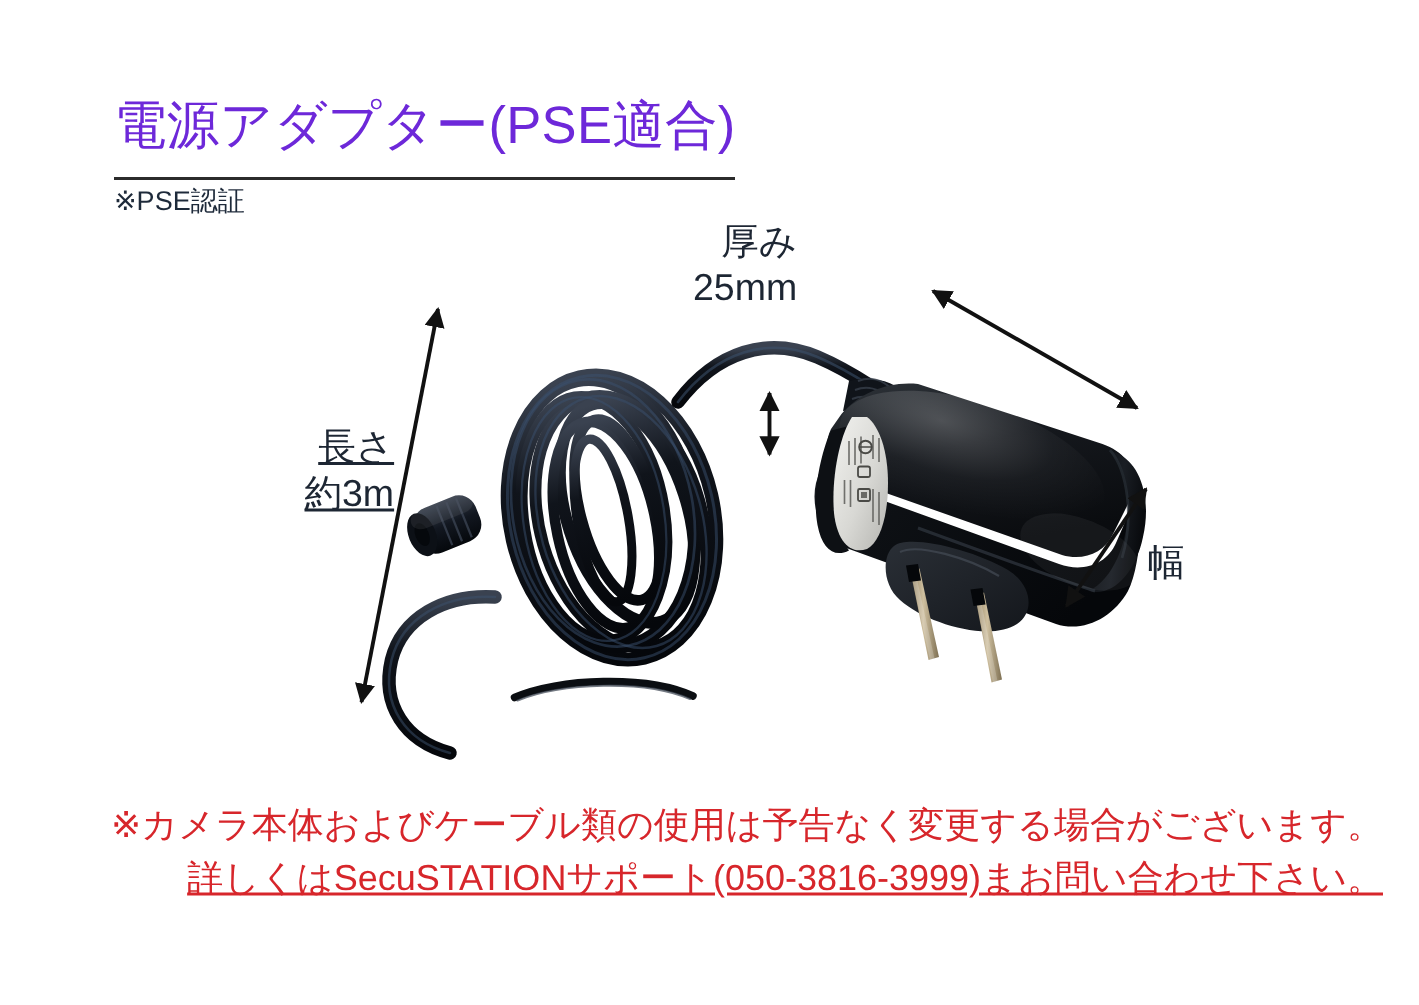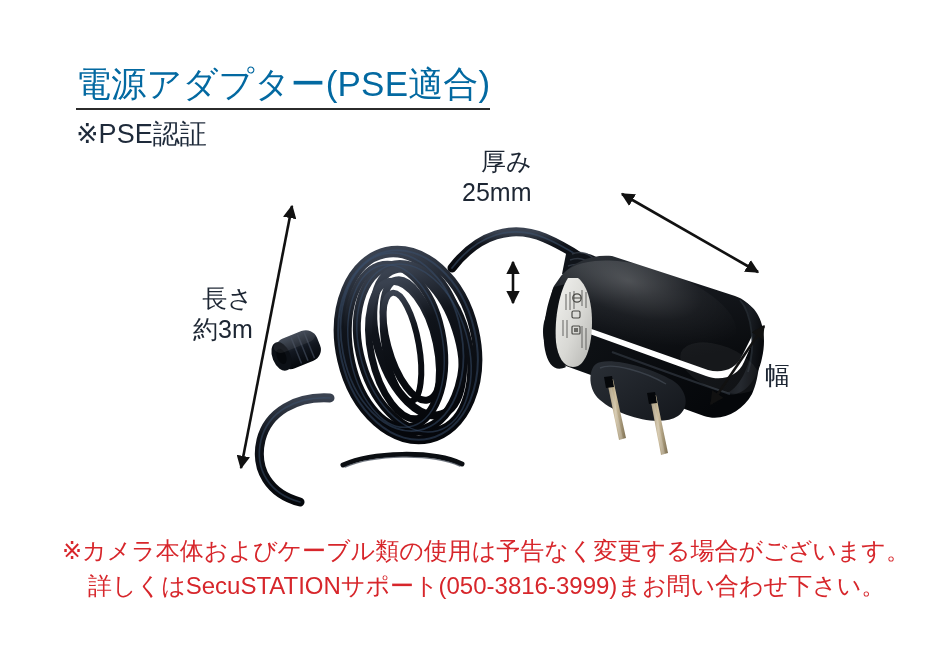--- a/index.html
+++ b/index.html
@@ -20,48 +20,48 @@
   }
 
   
   #title {
     position: absolute;
     left: 76px;
     top: 62px;
     font-size: 35px;
     line-height: 44px;
     letter-spacing: 0.2px;
-    color: #0369a1;
+    color: #6d28d9;
     white-space: nowrap;
     border-bottom: 2px solid #2b2b2b;
-    padding-bottom: 2px;
+    padding-bottom: 12px;
   }
   #subtitle {
     position: absolute;
     left: 76px;
     top: 119px;
-    font-size: 27px;
+    font-size: 18px;
     line-height: 30px;
     color: #1e2a3a;
     white-space: nowrap;
     text-align: center;
   }
 
   
   .dim-label {
     position: absolute;
     color: #1d2633;
     font-size: 25px;
     line-height: 31px;
     white-space: nowrap;
     text-align: right;
   }
   #label-thickness { left: 462px; top: 146px; }
   #label-height    { left: 678px; top: 144px; }
-  #label-length    { left: 193px; top: 283px; }
+  #label-length    { left: 203px; top: 283px; text-decoration: underline; }
   #label-width     { left: 765px; top: 360px; }
 
   
   #photo {
     position: absolute;
     left: 0;
     top: 150px;
     width: 946px;
     height: 360px;
   }
@@ -69,23 +69,24 @@
 
   
   #footnote {
     position: absolute;
     left: 62px;
     top: 533px;
     width: 860px;
     color: #d7262b;
     font-size: 24px;
     line-height: 35px;
+    text-align: right;
   }
   #footnote .fn-line { white-space: nowrap; }
-  #footnote .fn-line-2 { padding-left: 26px; }
+  #footnote .fn-line-2 { padding-left: 26px; text-decoration: underline; }
 </style>
 </head>
 <body>
 
 <div id="page">
 
   <div id="title">電源アダプター(PSE適合)</div>
 
   <div id="subtitle">※PSE認証</div>
 

